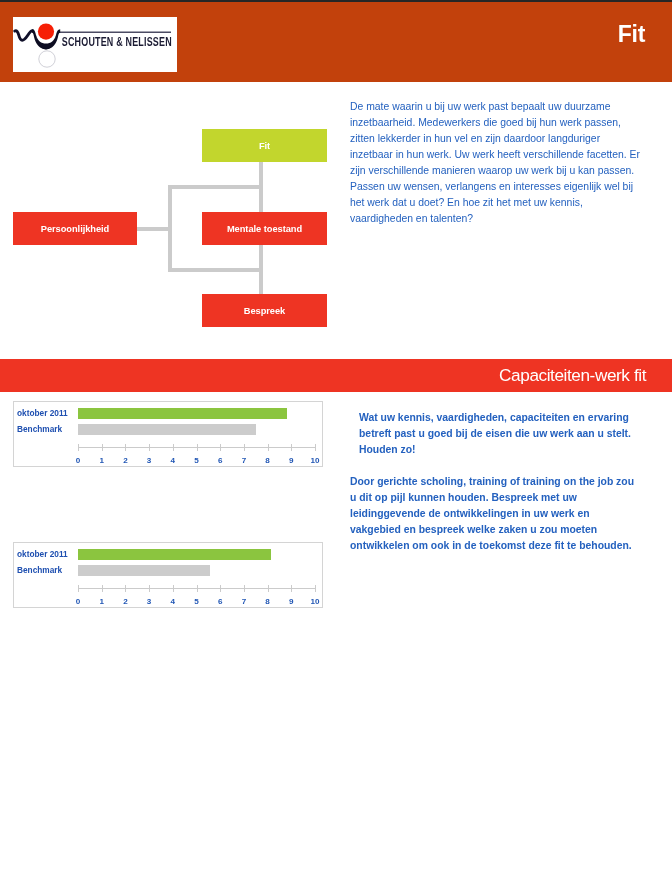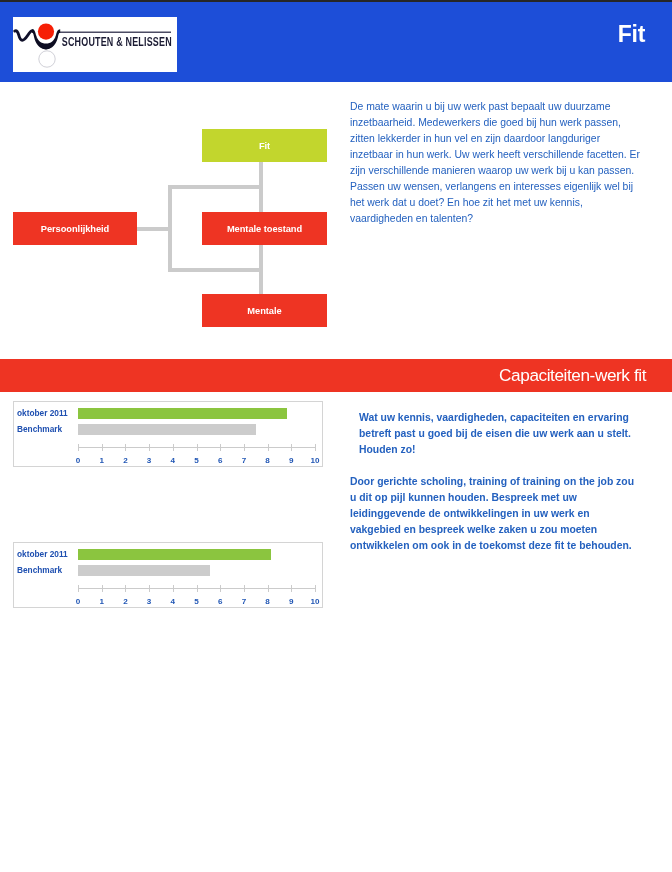--- a/index.html
+++ b/index.html
@@ -2,21 +2,21 @@
 <html><head>
 <meta charset="utf-8">
 <style>
   html,body{margin:0;padding:0;}
   body{width:672px;height:872px;background:#ffffff;
        font-family:"Liberation Sans",sans-serif;overflow:hidden;
        -webkit-font-smoothing:antialiased;}
 
   
   .topbar{height:2px;background:#262626;}
-  .header{height:80px;background:#1d4ed8;position:relative;}
+  .header{height:80px;background:#c2410c;position:relative;}
   .logobox{position:absolute;left:13px;top:15px;width:164px;height:55px;
            background:#ffffff;overflow:hidden;}
   .logobox svg{position:absolute;left:0;top:0;}
   .hdr-title{position:absolute;right:27px;top:21px;color:#ffffff;
              font-size:23px;font-weight:bold;line-height:23px;letter-spacing:-0.3px;}
 
   
   .page{position:relative;width:672px;}
   .band{position:relative;background:#ee3423;height:33px;}
   .band-title{position:absolute;right:26px;top:6px;color:#ffffff;
@@ -98,21 +98,21 @@
     <div class="dbox green" style="left:202px;top:47px;width:125px;height:33px;">
       <span>Fit</span>
     </div>
     <div class="dbox red" style="left:13px;top:130px;width:124px;height:33px;">
       <span>Persoonlijkheid</span>
     </div>
     <div class="dbox red" style="left:202px;top:130px;width:125px;height:33px;">
       <span>Mentale toestand</span>
     </div>
     <div class="dbox red" style="left:202px;top:212px;width:125px;height:33px;">
-      <span>Mentale</span>
+      <span>Bespreek</span>
     </div>
 
     <div class="para introtext">De mate waarin u bij uw werk past bepaalt uw duurzame inzetbaarheid. Medewerkers die goed bij hun werk passen, zitten lekkerder in hun vel en zijn daardoor langduriger inzetbaar in hun werk. Uw werk heeft verschillende facetten. Er zijn verschillende manieren waarop uw werk bij u kan passen. Passen uw wensen, verlangens en interesses eigenlijk wel bij het werk dat u doet? En hoe zit het met uw kennis, vaardigheden en talenten?</div>
   </div>
 
   <div class="band">
     <div class="band-title">Capaciteiten-werk fit</div>
   </div>
   <div class="chartwrap" style="height:141px;">
     <div class="chartcard" style="top:9px;">

